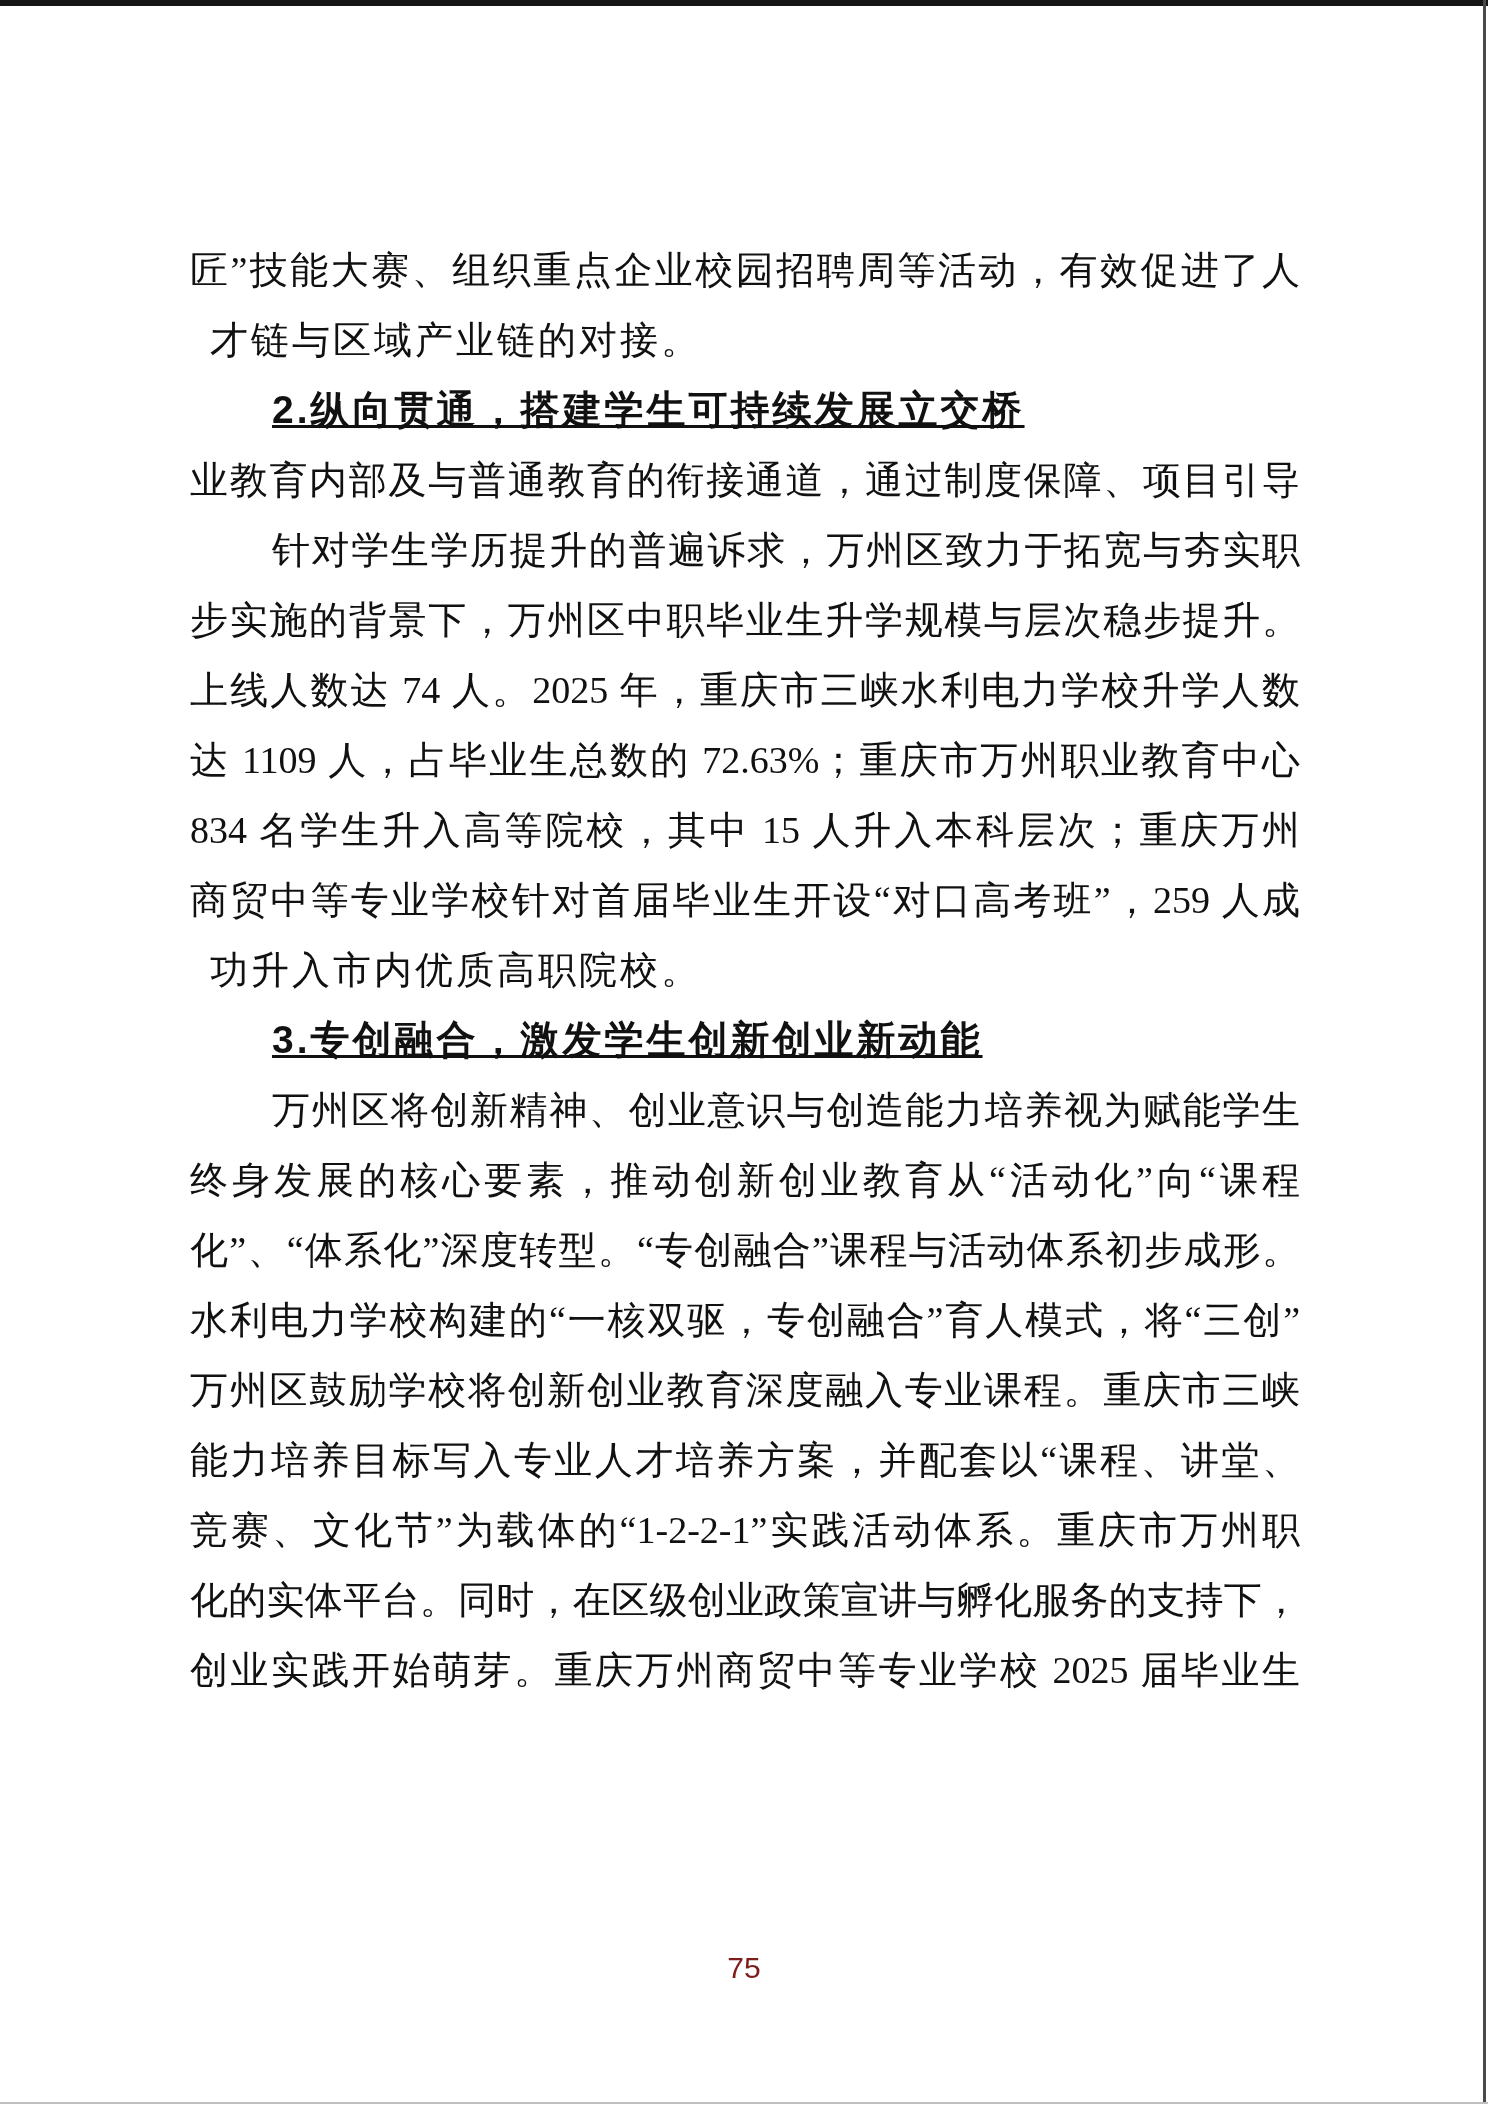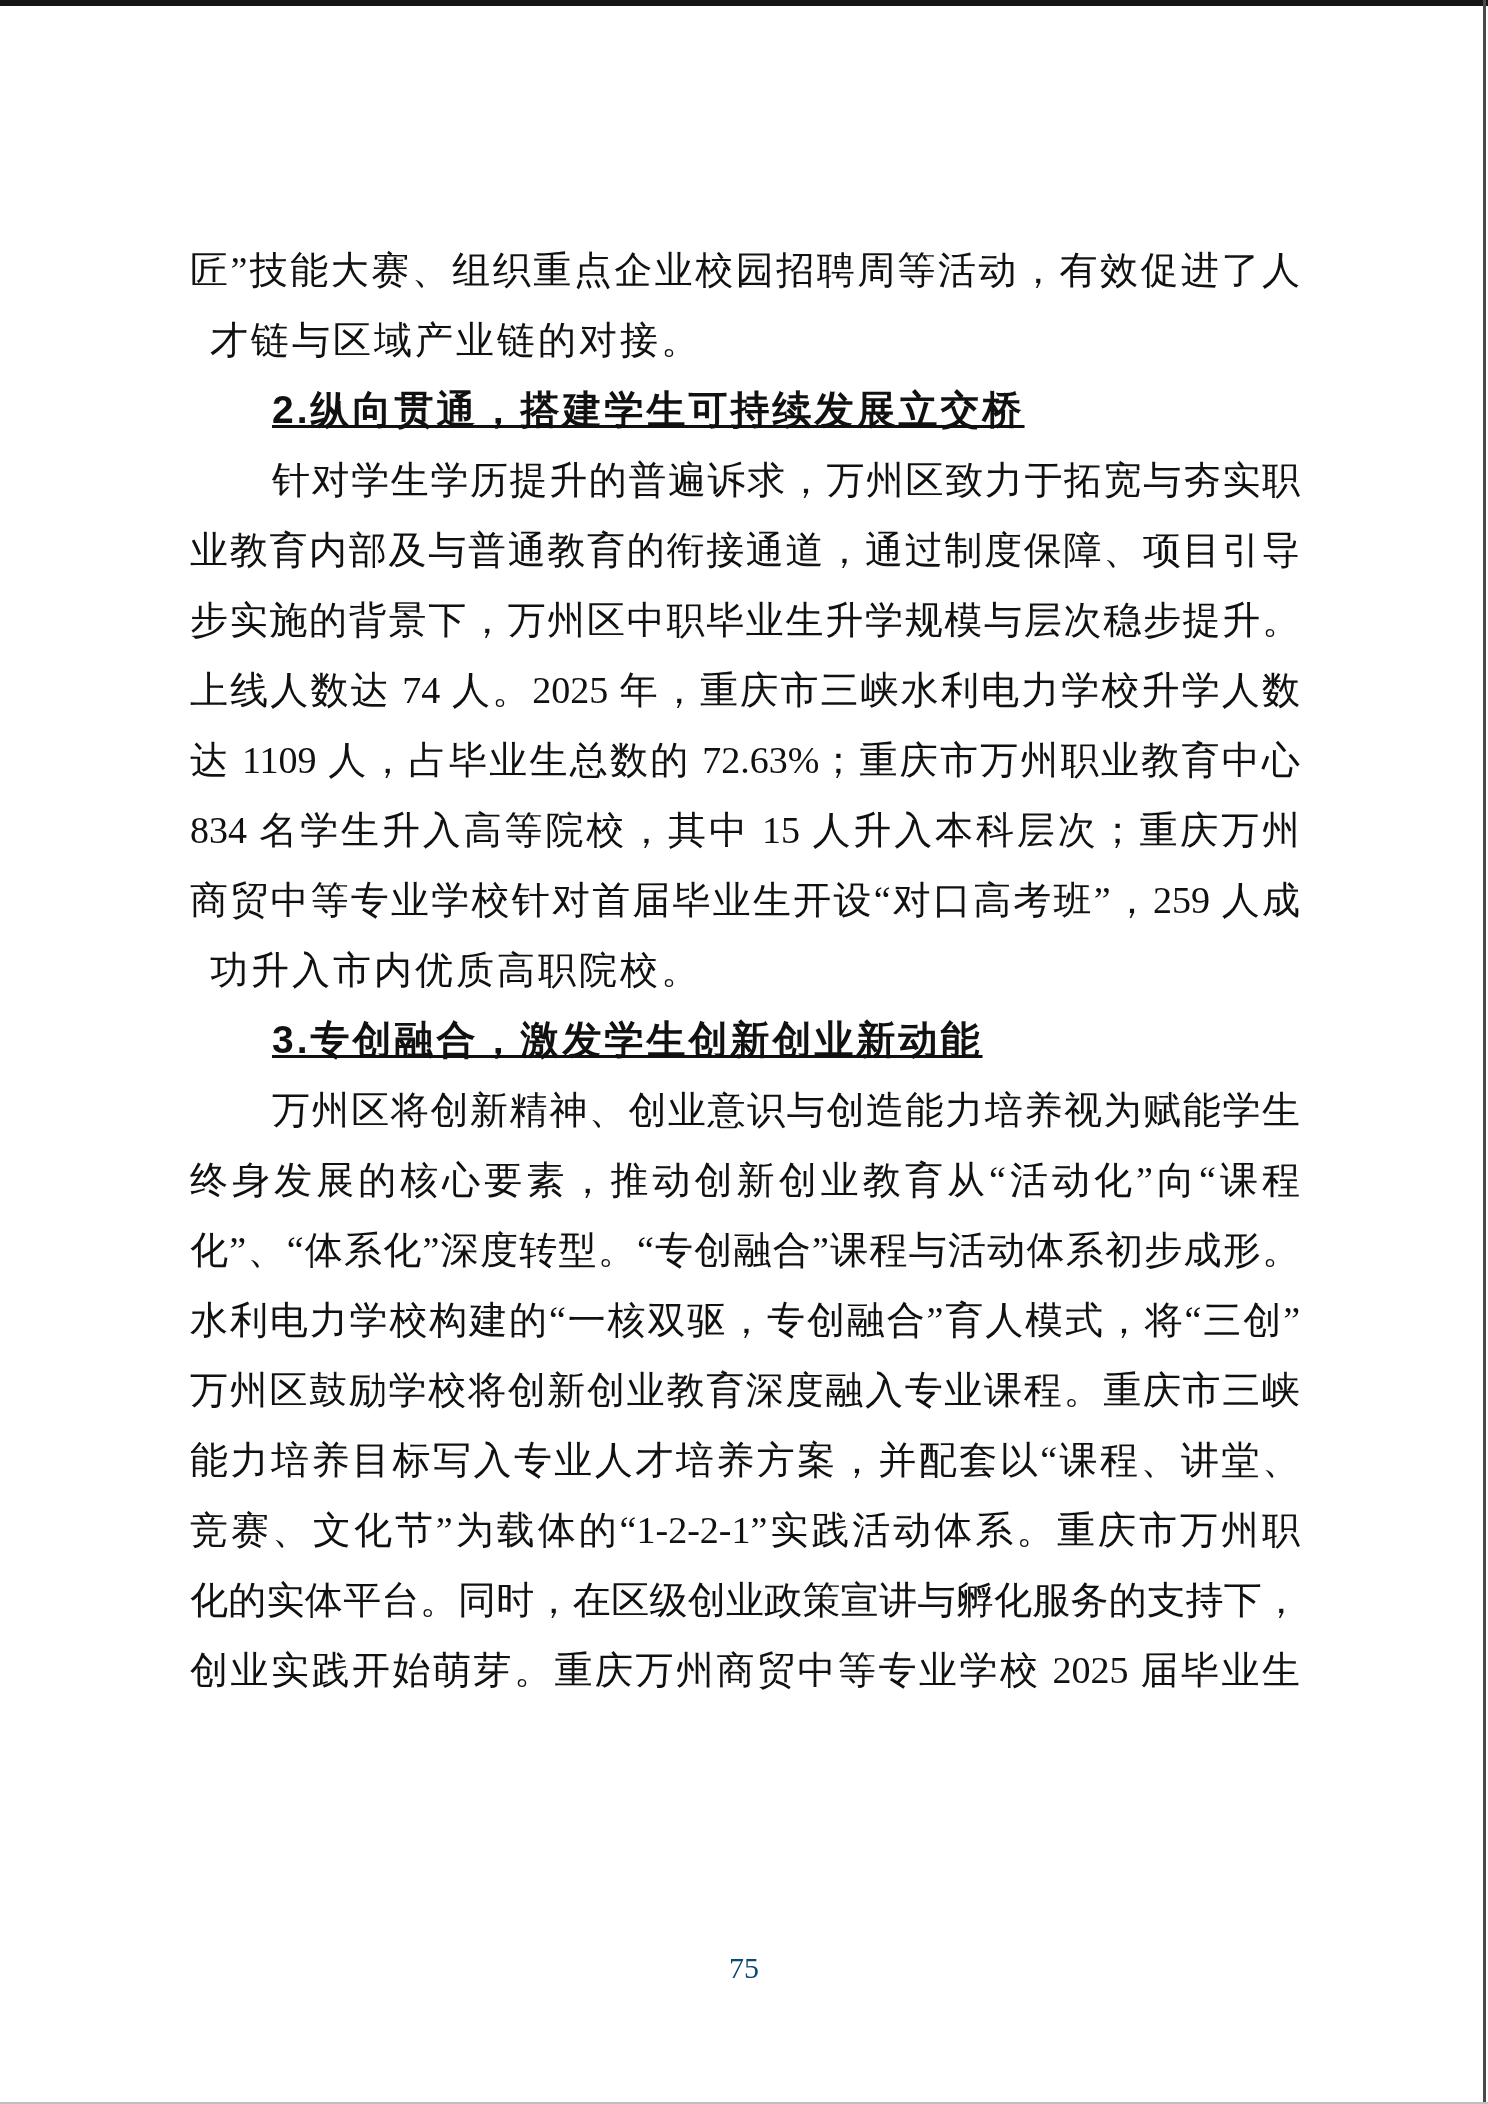--- a/index.html
+++ b/index.html
@@ -71,38 +71,38 @@
     text-decoration: underline;
   }
   .page-number {
     position: absolute;
     top: 1950px;
     left: 0;
     width: 100%;
     text-align: center;
     font-size: 30px;
     line-height: 36px;
-    font-family: Liberation Serif, serif;
-    color: #0c4a6e;
+    font-family: Liberation Sans, sans-serif;
+    color: #7f1d1d;
   }
 </style>
 </head>
 <body>
 
 <div class="page">
   <div class="top-bar"></div>
   <div class="right-line"></div>
   <div class="bottom-line"></div>
 
   <div class="content">
       <div class="line fill">匠”技能大赛、组织重点企业校园招聘周等活动，有效促进了人</div>
       <div class="line plain">才链与区域产业链的对接。</div>
       <div class="line heading">2.纵向贯通，搭建学生可持续发展立交桥</div>
+      <div class="line fill">业教育内部及与普通教育的衔接通道，通过制度保障、项目引导</div>
       <div class="line fill indent">针对学生学历提升的普遍诉求，万州区致力于拓宽与夯实职</div>
-      <div class="line fill">业教育内部及与普通教育的衔接通道，通过制度保障、项目引导</div>
       <div class="line fill">步实施的背景下，万州区中职毕业生升学规模与层次稳步提升。</div>
       <div class="line fill">上线人数达 74 人。2025 年，重庆市三峡水利电力学校升学人数</div>
       <div class="line fill">达 1109 人，占毕业生总数的 72.63%；重庆市万州职业教育中心</div>
       <div class="line fill">834 名学生升入高等院校，其中 15 人升入本科层次；重庆万州</div>
       <div class="line fill">商贸中等专业学校针对首届毕业生开设“对口高考班”，259 人成</div>
       <div class="line plain">功升入市内优质高职院校。</div>
       <div class="line heading">3.专创融合，激发学生创新创业新动能</div>
       <div class="line fill indent">万州区将创新精神、创业意识与创造能力培养视为赋能学生</div>
       <div class="line fill">终身发展的核心要素，推动创新创业教育从“活动化”向“课程</div>
       <div class="line fill">化”、“体系化”深度转型。“专创融合”课程与活动体系初步成形。</div>

